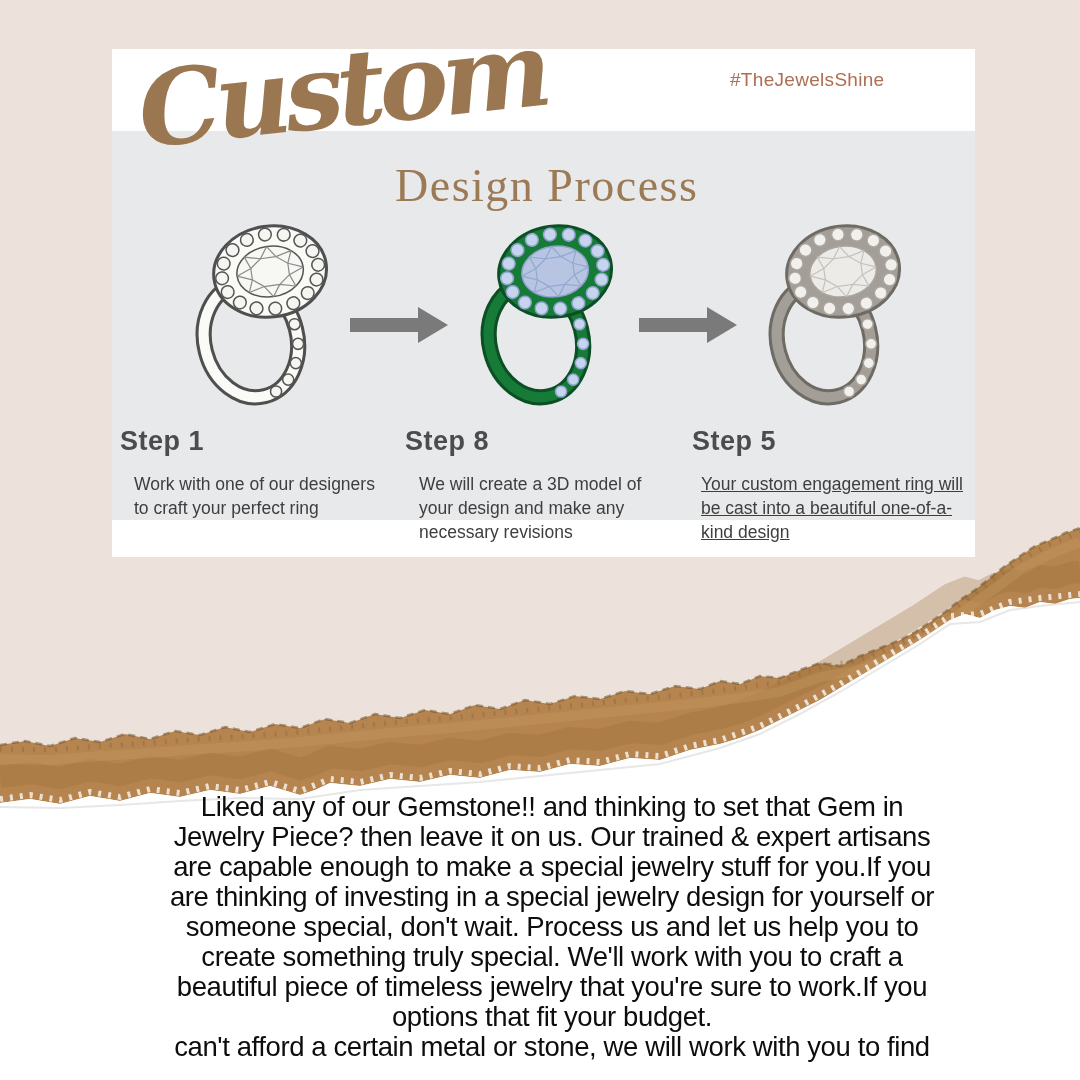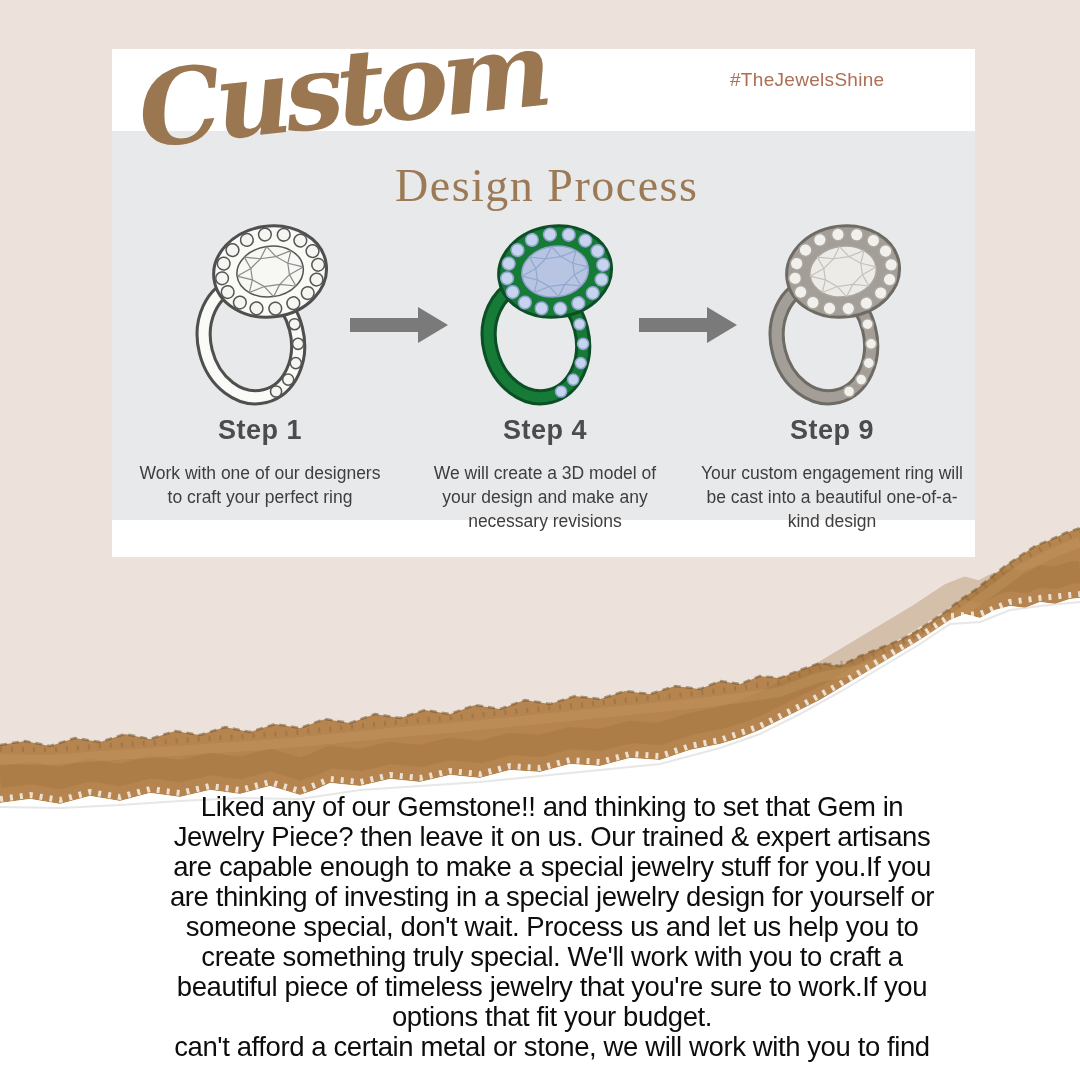--- a/index.html
+++ b/index.html
@@ -29,25 +29,25 @@
     --center-fill:#b7c5e2;--facet:#93a7d0;}
   .ring-metal{--band-edge:#6e6a64;--band-fill:#a39e97;--stone-fill:#f2f0ec;--stone-edge:#aaa59e;
     --center-fill:#edebe7;--facet:#c6c2bb;}
 
   .arrow{position:absolute;top:258px;width:98px;height:36px;}
   .arrow.a1{left:238px}.arrow.a2{left:527px}
   .arrow .shaft{position:absolute;left:0;top:11px;width:68px;height:14px;background:#7a7a7a;}
   .arrow .head{position:absolute;right:0;top:0;width:0;height:0;
     border-top:18px solid transparent;border-bottom:18px solid transparent;border-left:30px solid #7a7a7a;}
 
-  .step-col{position:absolute;top:366px;width:280px;text-align:center;}
+  .step-col{position:absolute;top:377px;width:280px;}
   .step-col.c1{left:8px}.step-col.c2{left:293px}.step-col.c3{left:580px}
   .step-title{font-size:27px;font-weight:bold;color:#4c4c4c;letter-spacing:.5px;margin:0 0 10px 0;}
   .step-desc{font-size:17.5px;color:#3e3e3e;line-height:1.36;max-width:252px;margin:16px auto;}
-  .step-col.c3 .step-desc{max-width:262px;}
+  .step-col.c3 .step-desc{max-width:262px;text-decoration:underline;}
 
   
   .body-text{position:absolute;left:0;top:792px;width:1080px;text-align:center;color:#0d0d0d;}
   .body-text .line{font-size:27.5px;line-height:30px;letter-spacing:-.4px;white-space:nowrap;padding-left:24px;}
 
   .defs-holder{position:absolute;width:0;height:0;overflow:hidden;}
 </style>
 </head>
 <body>
 
@@ -147,25 +147,25 @@
 
     <svg class="ring r3 ring-metal" viewBox="0 0 170 190">
       <use href="#ring-shape" xlink:href="#ring-shape"></use>
     </svg>
 
     <div class="step-col c1">
       <div class="step-title">Step 1</div>
       <div class="step-desc">Work with one of our designers to craft your perfect ring</div>
     </div>
     <div class="step-col c2">
-      <div class="step-title">Step 4</div>
+      <div class="step-title">Step 8</div>
       <div class="step-desc">We will create a 3D model of your design and make any necessary revisions</div>
     </div>
     <div class="step-col c3">
-      <div class="step-title">Step 9</div>
+      <div class="step-title">Step 5</div>
       <div class="step-desc">Your custom engagement ring will be cast into a beautiful one-of-a-kind design</div>
     </div>
   </div>
 
   <div class="body-text">
     <div class="line">Liked any of our Gemstone!! and thinking to set that Gem in</div>
     <div class="line">Jewelry Piece? then leave it on us. Our trained &amp; expert artisans</div>
     <div class="line">are capable enough to make a special jewelry stuff for you.If you</div>
     <div class="line">are thinking of investing in a special jewelry design for yourself or</div>
     <div class="line">someone special, don't wait. Process us and let us help you to</div>

